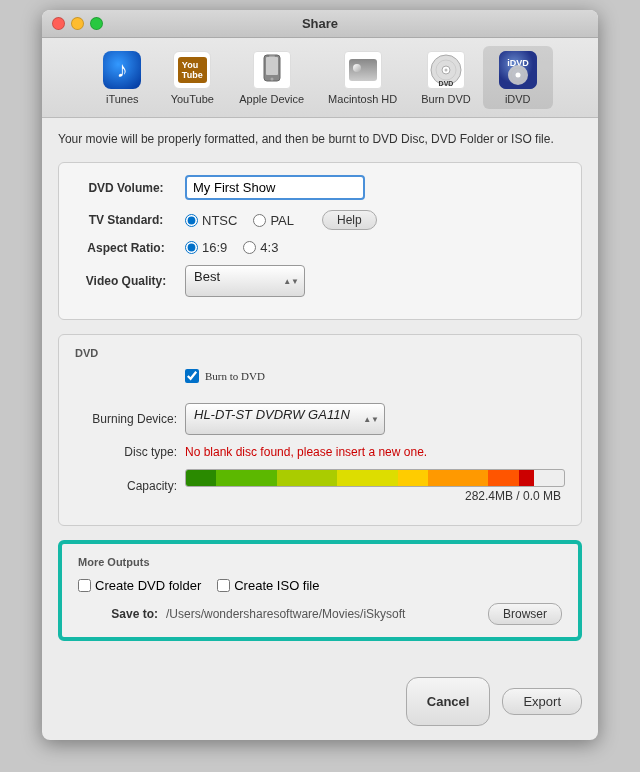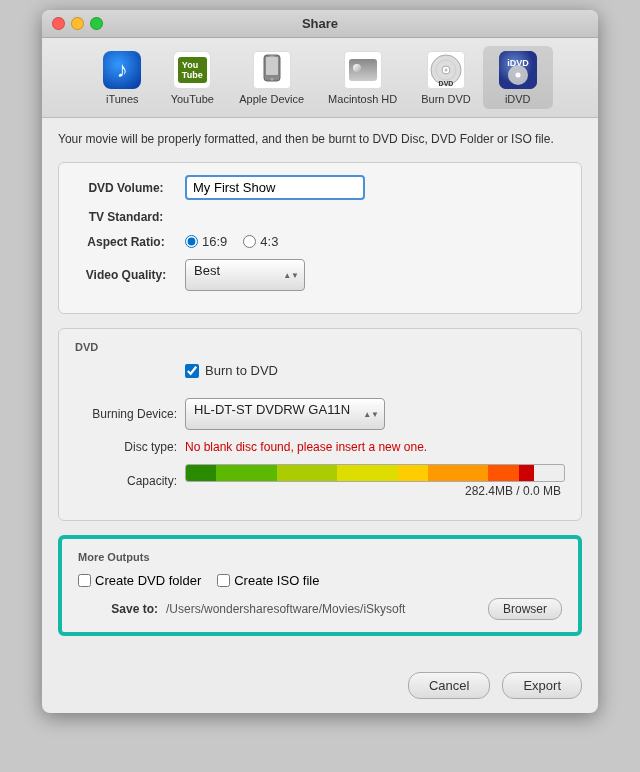--- a/index.html
+++ b/index.html
@@ -104,21 +104,21 @@
 
     
     .icon-youtube {
       width: 38px; height: 38px;
       background: white;
       border: 1px solid #ddd;
       border-radius: 6px;
       display: flex; align-items: center; justify-content: center;
     }
     .icon-youtube-inner {
-      background: #4d7c0f;
+      background: #a16207;
       color: white;
       font-size: 9px;
       font-weight: bold;
       padding: 3px 4px;
       border-radius: 3px;
     }
 
     
     .icon-apple-device {
       width: 38px; height: 38px;
@@ -309,22 +309,23 @@
       display: flex;
       align-items: center;
       gap: 6px;
       margin-bottom: 10px;
     }
     .checkbox-row input[type="checkbox"] {
       accent-color: #0070c9;
       width: 14px; height: 14px;
     }
     .checkbox-label {
-      font-size: 13px;
-      color: #333;
+      font-size: 11px;
+      color: #333;
+      font-family: Liberation Serif, serif;
     }
 
     .disc-type-error {
       color: #cc0000;
       font-size: 12px;
       margin-left: 0;
     }
     .capacity-bar {
       height: 18px;
       width: 380px;
@@ -392,27 +393,28 @@
 
     
     .bottom-bar {
       display: flex;
       justify-content: flex-end;
       align-items: center;
       gap: 12px;
       padding: 10px 16px 14px;
     }
     .btn-cancel {
-      padding: 5px 20px;
+      padding: 16px 20px;
       background: linear-gradient(to bottom, #f5f5f5, #ddd);
       border: 1px solid #aaa;
       border-radius: 12px;
       font-size: 13px;
       cursor: pointer;
       color: #333;
+      font-weight: bold;
     }
     .btn-export {
       padding: 5px 20px;
       background: linear-gradient(to bottom, #f5f5f5, #ddd);
       border: 1px solid #aaa;
       border-radius: 12px;
       font-size: 13px;
       cursor: pointer;
       color: #333;
     }
@@ -537,20 +539,31 @@
 
     <div class="section-box">
 
       <div class="form-row">
         <span class="form-label">DVD Volume:</span>
         <input type="text" class="text-input" value="My First Show" style="">
       </div>
 
       <div class="form-row">
         <span class="form-label">TV Standard:</span>
+        <div class="radio-group">
+          <label class="radio-item">
+            <input type="radio" name="tv-standard" checked="" style="">
+            <span class="radio-label">NTSC</span>
+          </label>
+          <label class="radio-item">
+            <input type="radio" name="tv-standard" style="">
+            <span class="radio-label">PAL</span>
+          </label>
+          <button class="help-btn">Help</button>
+        </div>
       </div>
 
       <div class="form-row">
         <span class="form-label">Aspect Ratio:</span>
         <div class="radio-group">
           <label class="radio-item">
             <input type="radio" name="aspect-ratio" checked="" style="">
             <span class="radio-label">16:9</span>
           </label>
           <label class="radio-item">
@@ -580,21 +593,21 @@
         <div style="min-width:110px; padding-right:8px;"></div>
         <div class="checkbox-row">
           <input type="checkbox" checked="" style="">
           <span class="checkbox-label">Burn to DVD</span>
         </div>
       </div>
 
       <div class="form-row">
         <span class="form-label-light">Burning Device:</span>
         <div class="select-wrapper">
-          <select class="select-control" style="min-width:200px;">
+          <select class="select-control" style="min-width:200px;font-style:italic;">
             <option>HL-DT-ST DVDRW GA11N</option>
           </select>
         </div>
       </div>
 
       <div class="form-row">
         <span class="form-label-light">Disc type:</span>
         <span class="disc-type-error">No blank disc found, please insert a new one.</span>
       </div>
 

